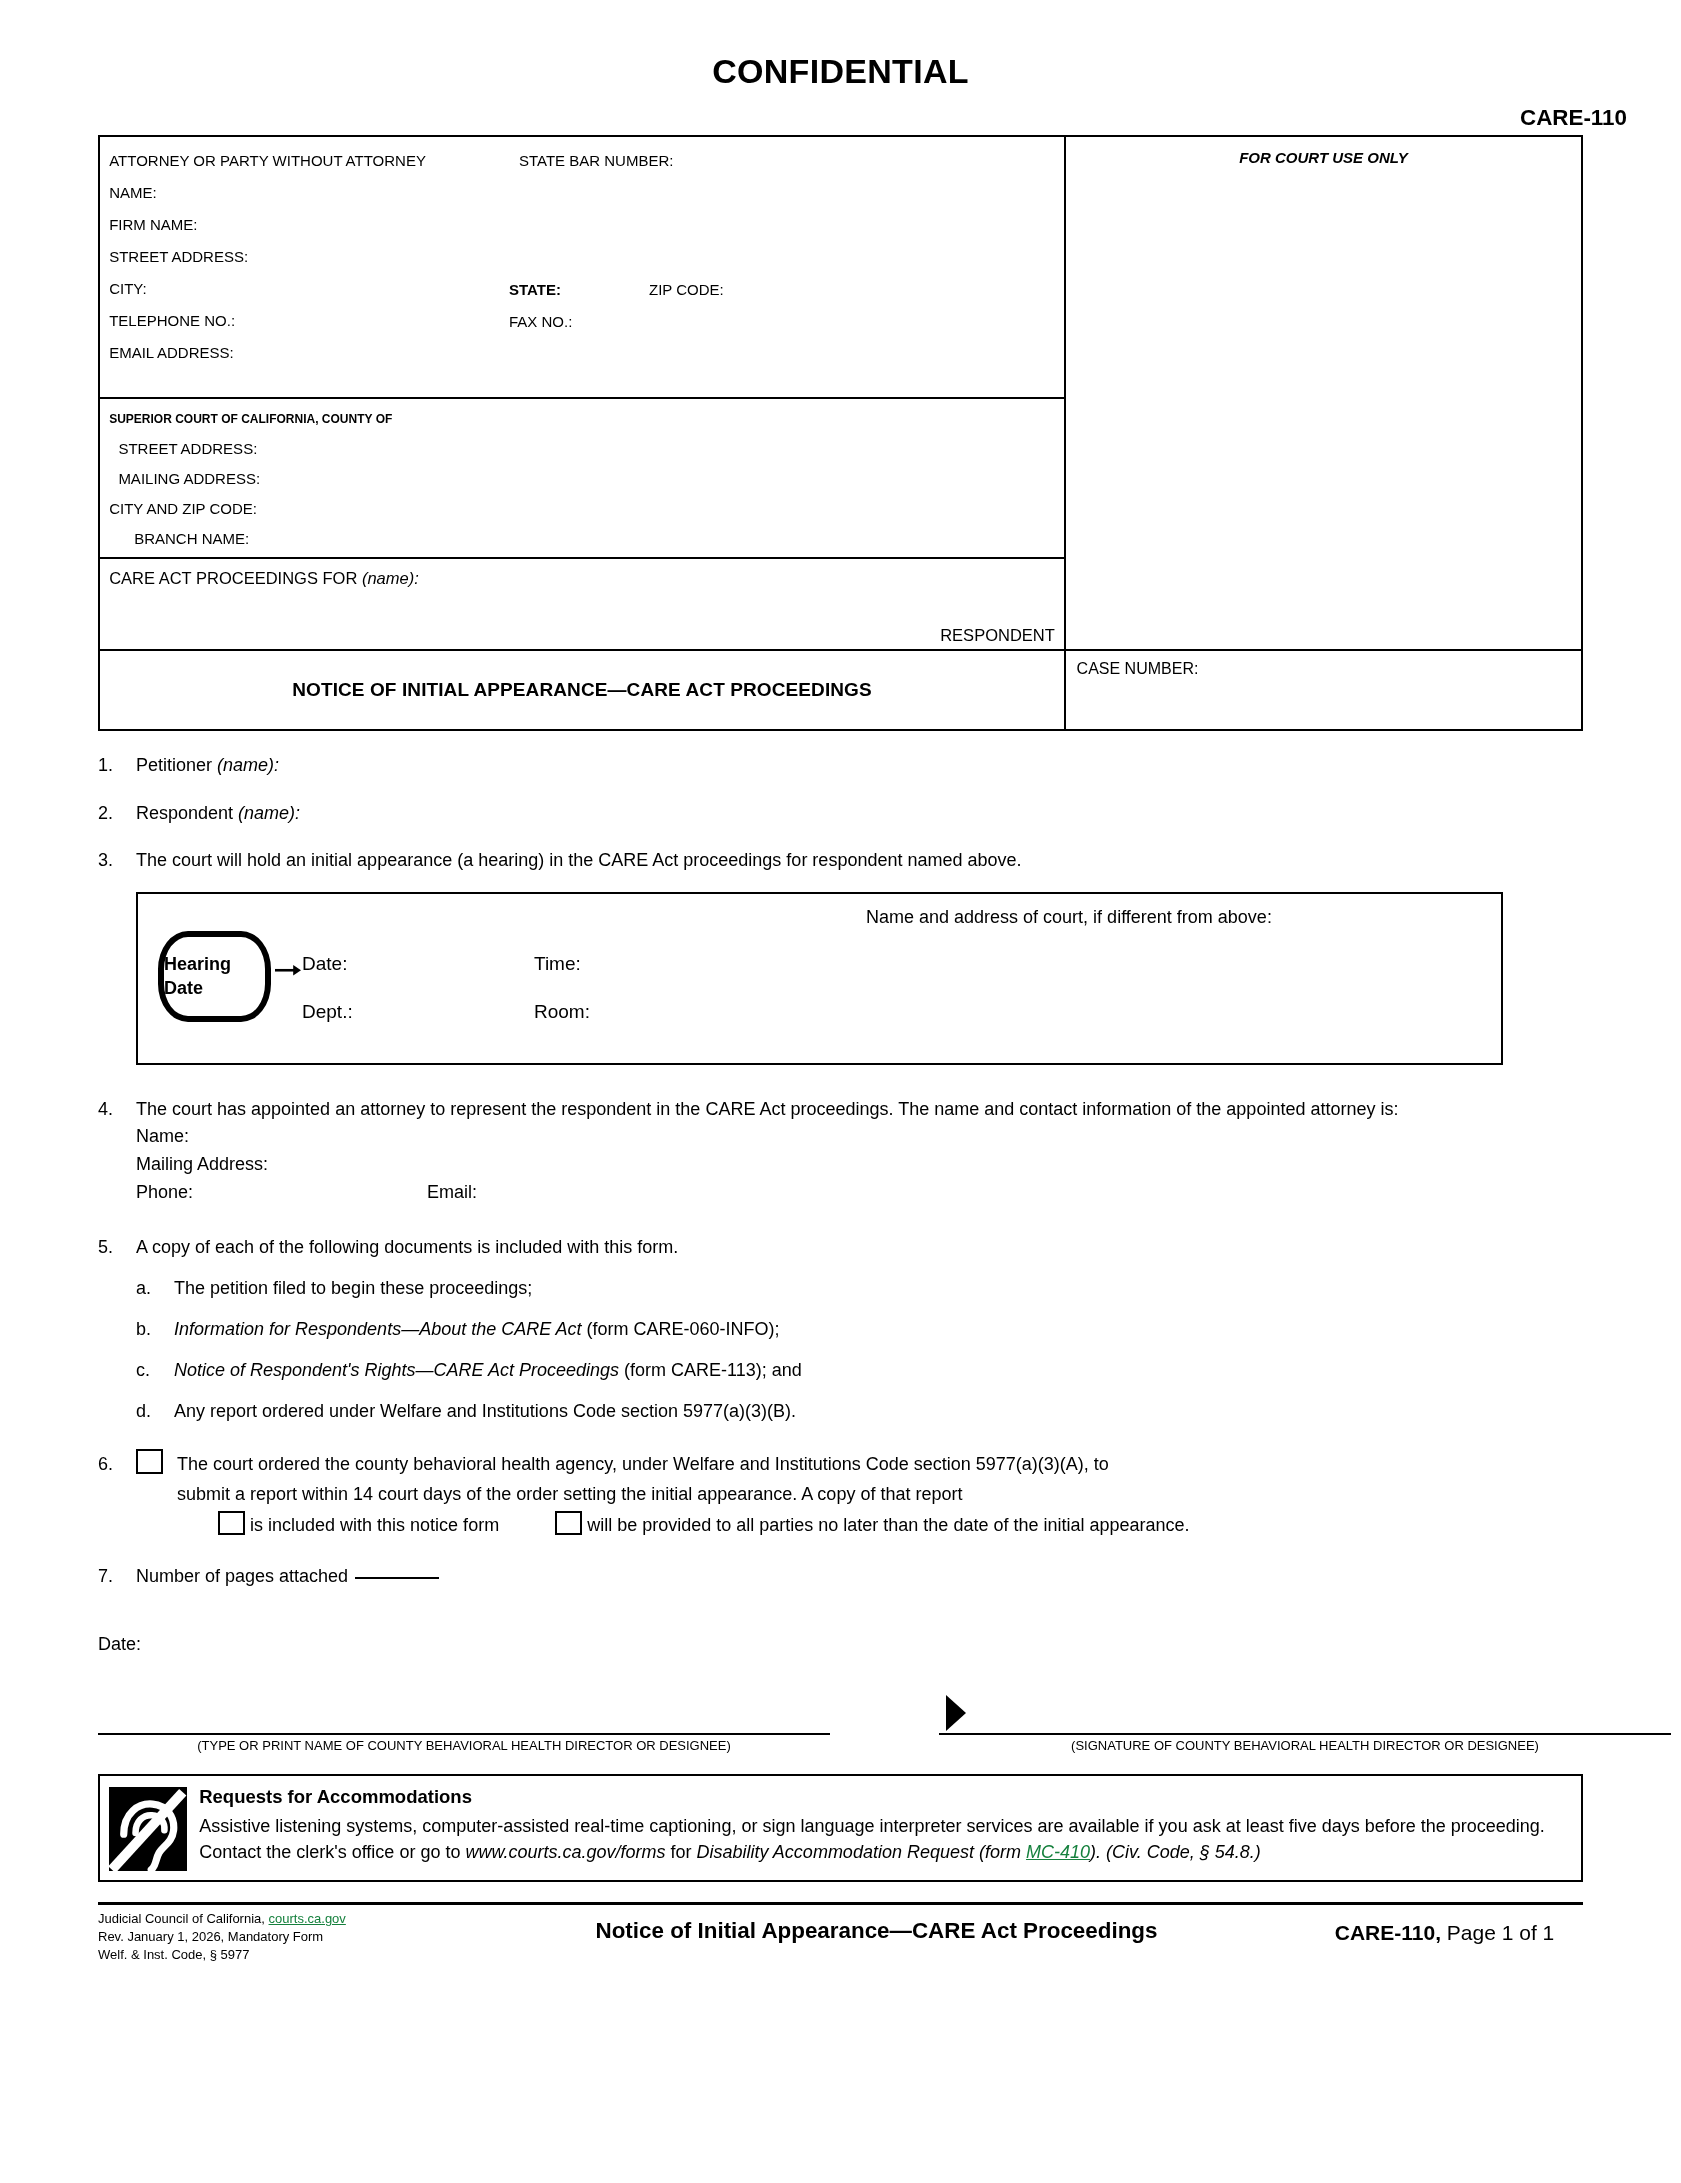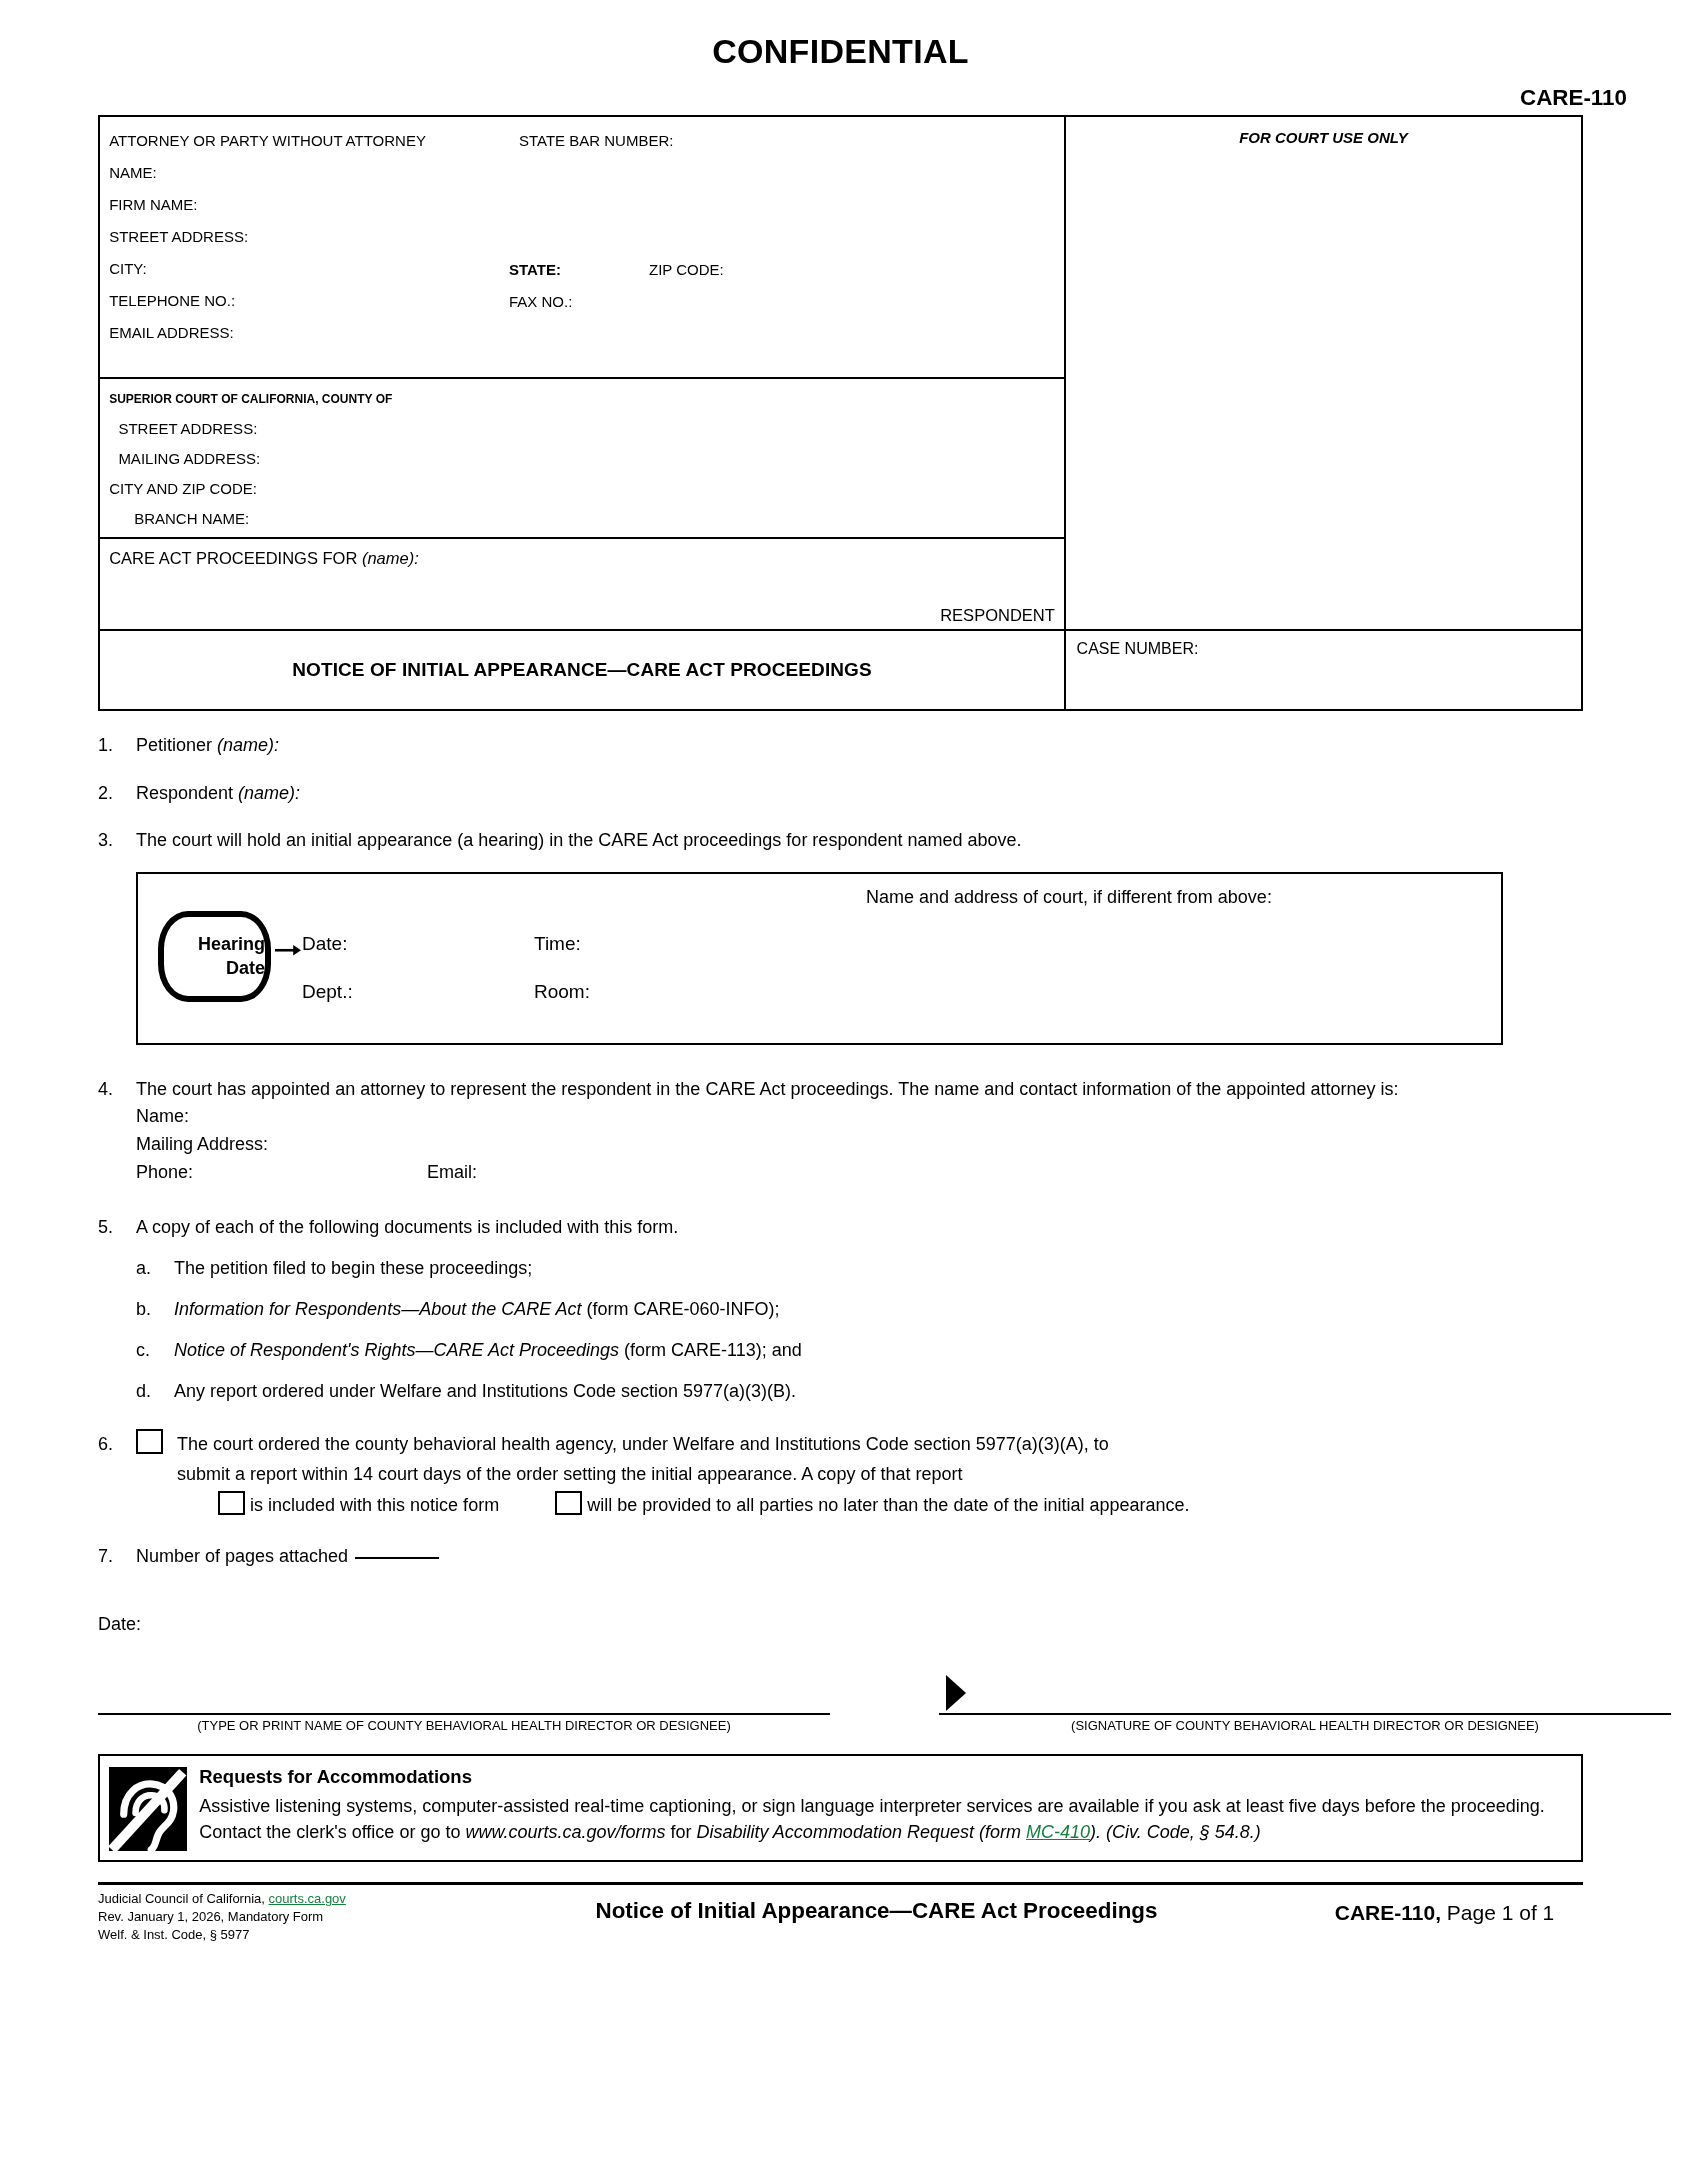--- a/index.html
+++ b/index.html
@@ -20,21 +20,21 @@
     box-sizing: border-box;
     padding: 0;
     overflow: hidden;
   }
   
   .confidential {
     text-align: center;
     font-size: 34px;
     font-weight: bold;
     letter-spacing: 0.3px;
-    padding-top: 34px;
+    padding-top: 54px;
     line-height: 1;
   }
   .formno-row {
     text-align: right;
     padding-right: 54px;
     margin-top: 17px;
     font-size: 22.4px;
     font-weight: bold;
   }
 
@@ -166,21 +166,21 @@
     position: absolute;
     left: 20px;
     top: 37px;
     width: 113px;
     height: 91px;
     border: 6px solid #000;
     border-radius: 30px / 38px;
     box-sizing: border-box;
     display: flex;
     flex-direction: column;
-    align-items: flex-end;
+    align-items: flex-start;
     justify-content: center;
     font-size: 18px;
     font-weight: bold;
     line-height: 24.4px;
   }
   .arrow-right {
     position: absolute;
     left: 137px;
     top: 69px;
     width: 26px;

